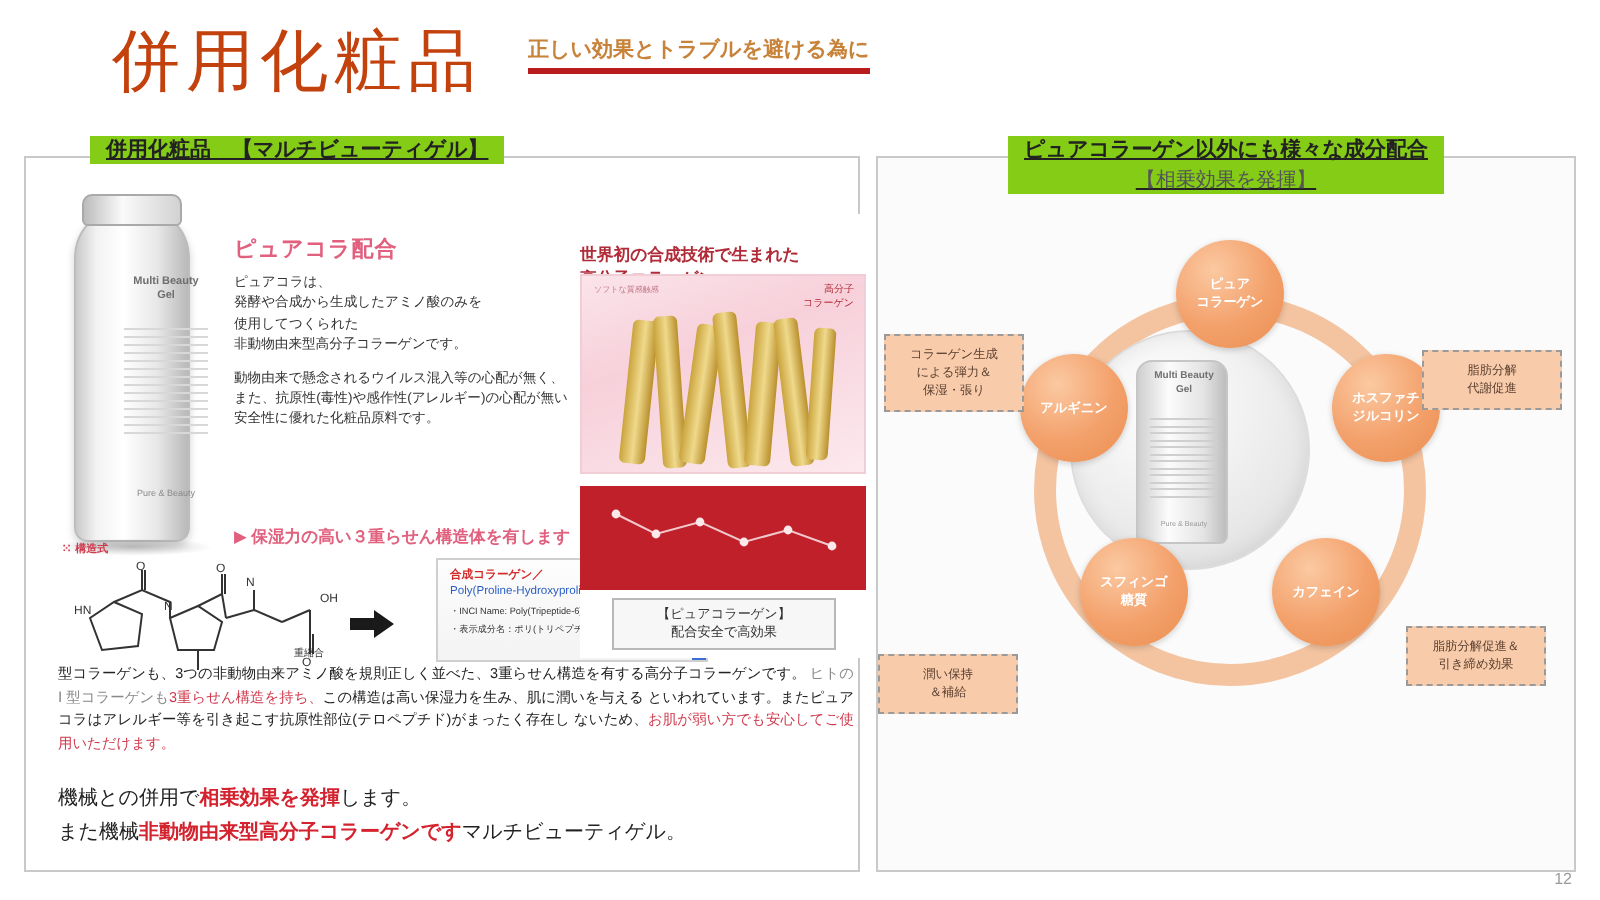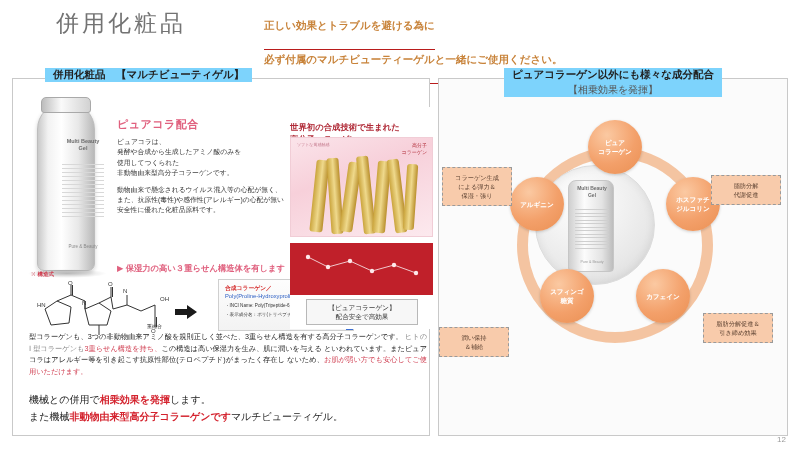--- a/index.html
+++ b/index.html
@@ -7,40 +7,40 @@
     width: 800px; height: 450px;
     background: #ffffff;
     font-family: "Liberation Sans", "DejaVu Sans", sans-serif;
     overflow: hidden;
   }
   .slide { position: relative; width: 800px; height: 450px; background: #fff; }
 
   
   .page-title {
     position: absolute; left: 56px; top: 8px;
-    font-size: 23px; letter-spacing: 3px; color: #737373;
+    font-size: 34px; letter-spacing: 3px; color: #c2410c;
     font-weight: 300; font-family: "Liberation Serif", "DejaVu Serif", serif;
   }
   .header-note {
     position: absolute; left: 264px; top: 18px;
     font-size: 10.5px; line-height: 15px; color: #c8833a; font-weight: bold;
   }
-  .header-note span { display: block; border-bottom: 1px solid #b91c1c; width: fit-content; padding-bottom: 16px; }
+  .header-note span { display: block; border-bottom: 3px solid #b91c1c; width: fit-content; padding-bottom: 1px; }
   .header-note span + span { margin-top: 2px; }
 
   
   .panel {
     position: absolute; border: 1px solid #c9c9c9; background: #fff;
   }
   .panel-left  { left: 12px;  top: 78px; width: 418px; height: 358px; }
   .panel-right { left: 438px; top: 78px; width: 350px; height: 358px; background: #fbfbfb; }
 
   .panel-heading {
-    position: absolute; top: -11px; background: #7dd3fc; padding: 0 8px;
-    font-size: 10.5px; font-weight: bold; color: #222; white-space: nowrap;
+    position: absolute; top: -11px; background: #84cc16; padding: 0 8px;
+    font-size: 10.5px; font-weight: bold; color: #222; white-space: nowrap; text-decoration: underline;
   }
   .panel-left .panel-heading  { left: 32px; }
   .panel-right .panel-heading { left: 50%; transform: translateX(-50%); text-align: center; }
   .panel-heading .sub { display: block; font-weight: normal; color: #555; font-size: 10px; margin-top: 1px; }
 
   
   .tube-wrap { position: absolute; left: 8px; top: 18px; width: 92px; height: 185px; }
   .tube {
     position: absolute; left: 16px; top: 6px; width: 58px; height: 168px;
     border-radius: 26px 26px 7px 7px;
@@ -159,21 +159,20 @@
   .page-num { position:absolute; right:14px; bottom:6px; font-size:8px; color:#9b9b9b; }
 </style>
 </head>
 <body>
 
 <div class="slide">
 
   <div class="page-title">併用化粧品</div>
   <div class="header-note">
     <span>正しい効果とトラブルを避ける為に</span>
-    <span>必ず付属のマルチビューティーゲルと一緒にご使用ください。</span>
   </div>
 
   <div class="panel panel-left">
     <div class="panel-heading">併用化粧品　【マルチビューティゲル】</div>
 
     <div class="tube-wrap">
       <div class="tube">
         <div class="tube-label">
           <div>Multi Beauty</div>
           <div>Gel</div>

